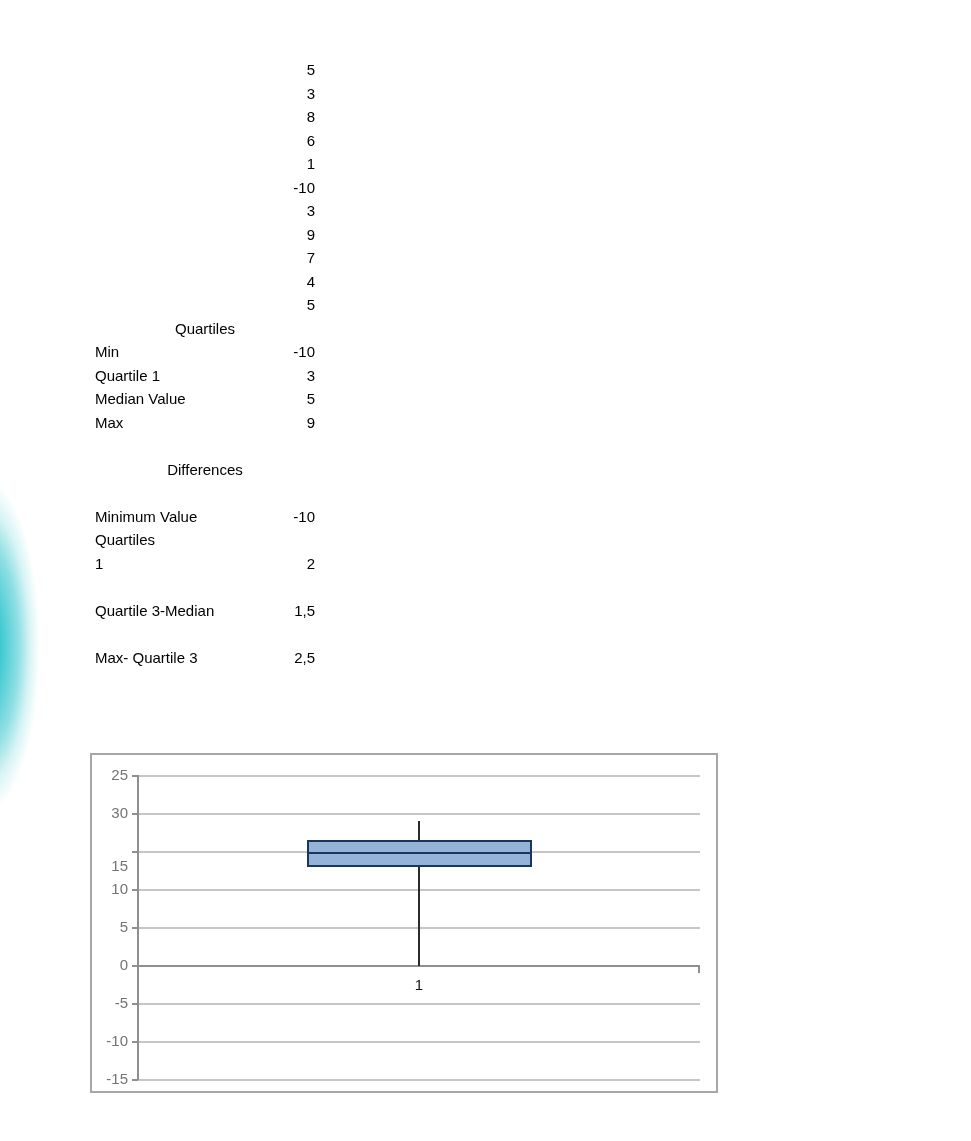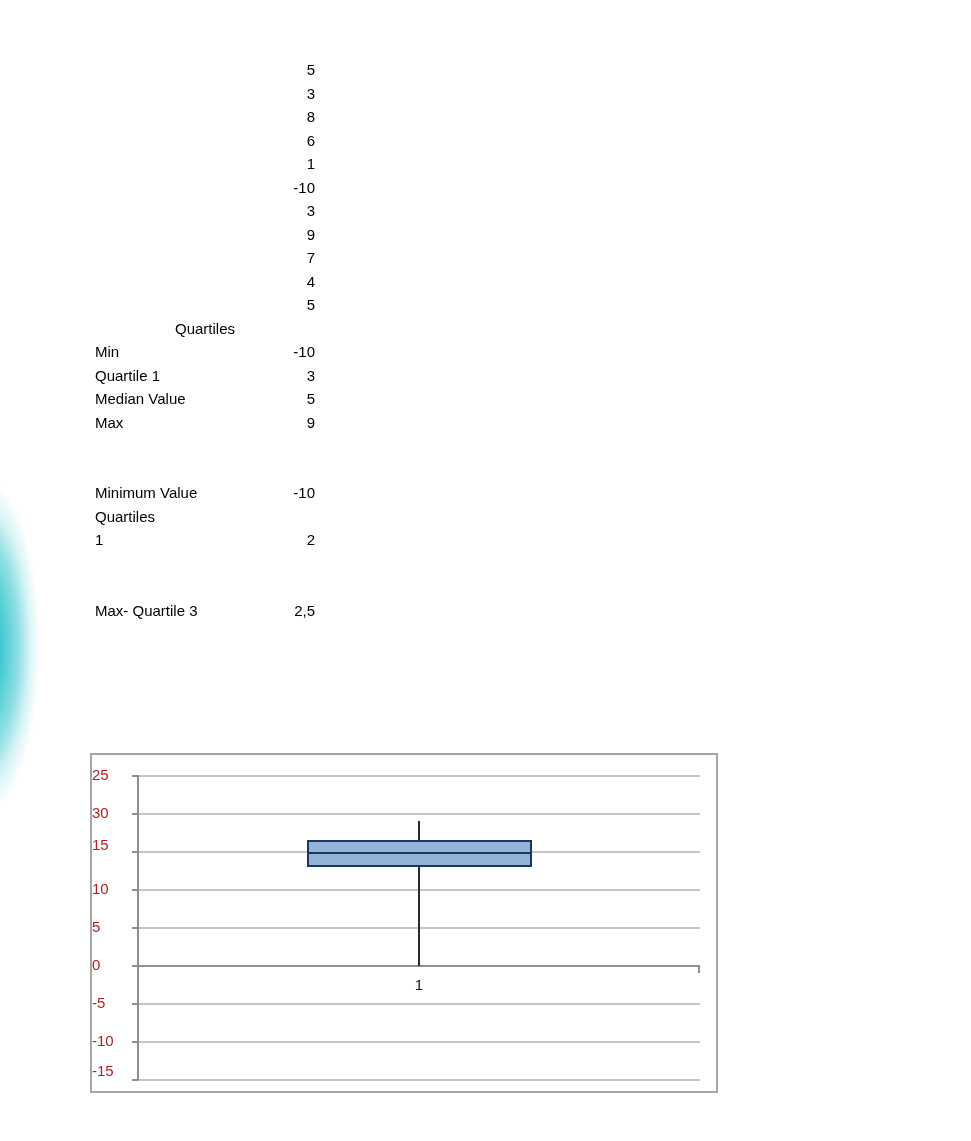--- a/index.html
+++ b/index.html
@@ -94,22 +94,23 @@
     width: 1.5px;
     height: 7px;
     background: #8f8f8f;
   }
   .ylabel {
     position: absolute;
     left: 0;
     width: 36px;
     height: 18px;
     line-height: 18px;
+    text-align: right;
     font-size: 15px;
-    color: #b91c1c;
+    color: #737373;
   }
   .box-rect {
     position: absolute;
     left: 215px;
     top: 85px;
     width: 225px;
     height: 27px;
     box-sizing: border-box;
     background: #95b3d7;
     border: 2px solid #17375e;
@@ -196,34 +197,39 @@
     <div class="srow">
         <span class="lbl">Median Value</span>
         <span class="val">5</span>
       </div>
     <div class="srow">
         <span class="lbl">Max</span>
         <span class="val">9</span>
       </div>
 
     <div class="srow"></div>
+    <div class="srow center"><span>Differences</span></div>
     <div class="srow"></div>
 
     <div class="srow">
         <span class="lbl">Minimum Value</span>
         <span class="val">-10</span>
       </div>
     <div class="srow">
         <span class="lbl">Quartiles</span>
       </div>
     <div class="srow">
         <span class="lbl">1</span>
         <span class="val">2</span>
       </div>
     <div class="srow"></div>
+    <div class="srow">
+        <span class="lbl">Quartile 3-Median</span>
+        <span class="val">1,5</span>
+      </div>
     <div class="srow"></div>
     <div class="srow">
         <span class="lbl">Max- Quartile 3</span>
         <span class="val">2,5</span>
       </div>
   </div>
 
   <div class="chart">
 
     <div class="gridline" style="top:20px"></div>
@@ -244,27 +250,27 @@
     <div class="ytick" style="top:96px"></div>
     <div class="ytick" style="top:134px"></div>
     <div class="ytick" style="top:172px"></div>
     <div class="ytick" style="top:210px"></div>
     <div class="ytick" style="top:248px"></div>
     <div class="ytick" style="top:286px"></div>
     <div class="ytick" style="top:324px"></div>
 
     <div class="ylabel" style="top:11px">25</div>
     <div class="ylabel" style="top:49px">30</div>
-    <div class="ylabel" style="top:81px">15</div>
+    <div class="ylabel" style="top:102px">15</div>
     <div class="ylabel" style="top:125px">10</div>
     <div class="ylabel" style="top:163px">5</div>
     <div class="ylabel" style="top:201px">0</div>
     <div class="ylabel" style="top:239px">-5</div>
     <div class="ylabel" style="top:277px">-10</div>
-    <div class="ylabel" style="top:307px">-15</div>
+    <div class="ylabel" style="top:315px">-15</div>
 
     <div class="whisker upper"></div>
     <div class="whisker lower"></div>
     <div class="box-rect"></div>
     <div class="median-line"></div>
 
     <div class="cat-label">1</div>
   </div>
 
 </div>

